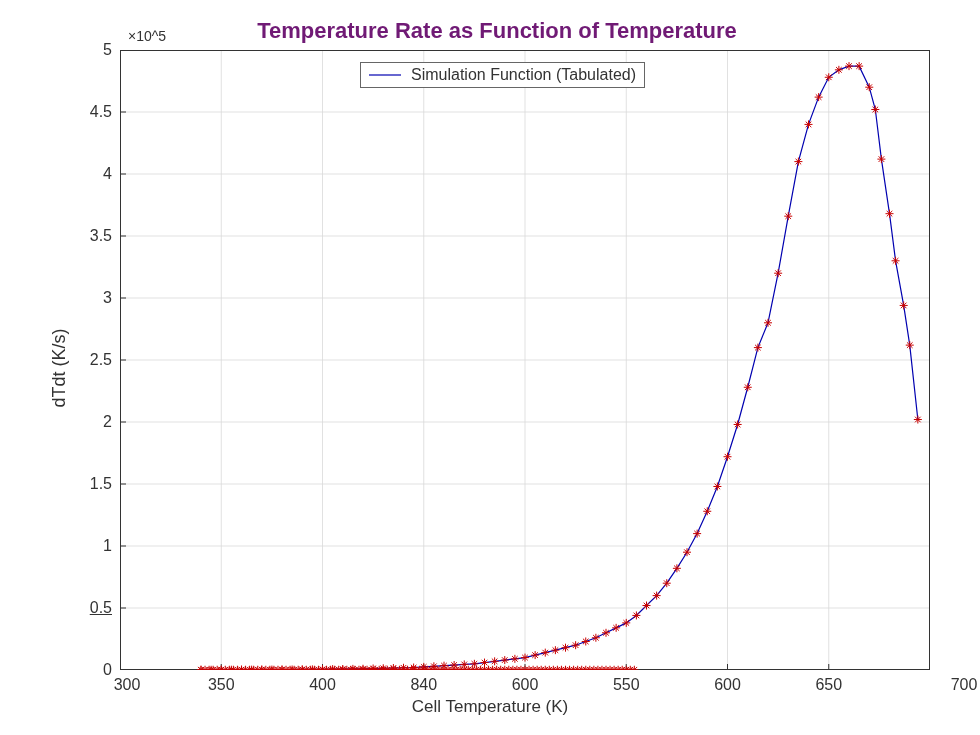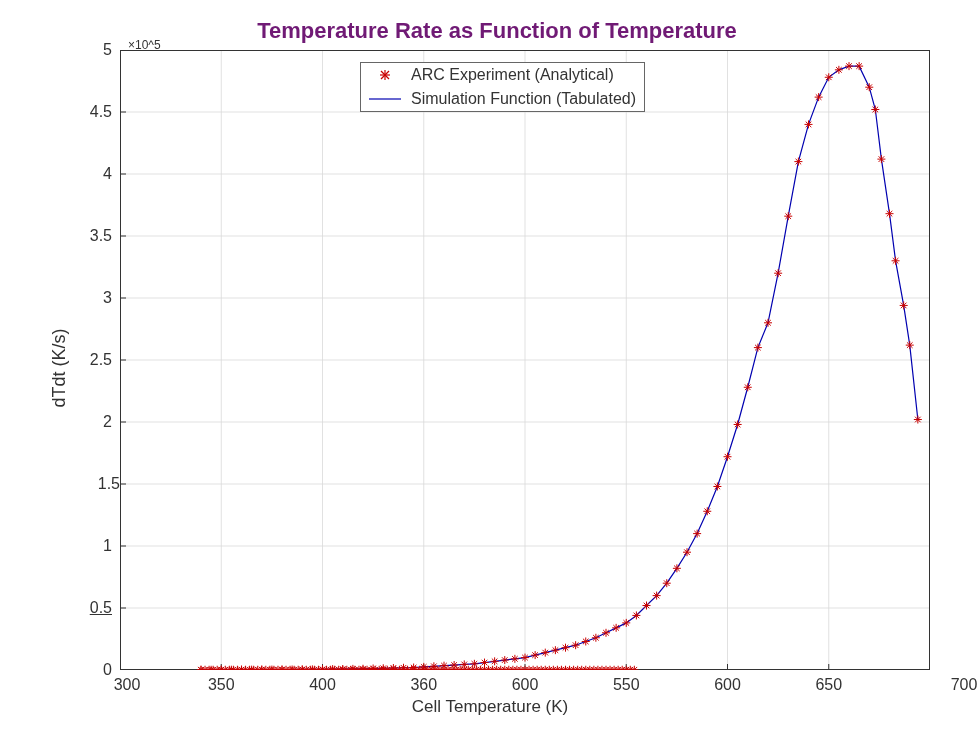--- a/index.html
+++ b/index.html
@@ -23,23 +23,22 @@
     width: 100%;
     text-align: center;
     font-weight: bold;
     font-size: 22px;
     color: #701a75;
     padding-left: 7px;
   }
   .exp-label {
     position: absolute;
     top: 28px;
-    font-size: 12px;
+    font-size: 14px;
     color: #333;
-    margin-top: 10px;
   }
   .ylabel {
     position: absolute;
     left: 20px;
     top: 50%;
     transform: translateY(-50%) rotate(-90deg);
     transform-origin: center;
     font-size: 18px;
     color: #333;
   }
@@ -1245,58 +1244,45 @@
         </g>
       </svg>
   </div>
 
   <div class="exp-label" style="left:128px;">×10^5</div>
 
   <div id="x-tick-labels">
       <div class="tick-label-x" style="left: 120px; top: 676px; margin-left: 7px;">300</div>
       <div class="tick-label-x" style="left: 221.25px; top: 676px;">350</div>
       <div class="tick-label-x" style="left: 322.5px; top: 676px;">400</div>
-      <div class="tick-label-x" style="left: 423.75px; top: 676px;">360</div>
+      <div class="tick-label-x" style="left: 423.75px; top: 676px;">840</div>
       <div class="tick-label-x" style="left: 525px; top: 676px;">600</div>
       <div class="tick-label-x" style="left: 626.25px; top: 676px;">550</div>
       <div class="tick-label-x" style="left: 727.5px; top: 676px;">600</div>
       <div class="tick-label-x" style="left: 828.75px; top: 676px;">650</div>
       <div class="tick-label-x" style="left: 930px; top: 676px; margin-left: 34px;">700</div>
     </div>
   <div id="y-tick-labels">
       <div class="tick-label-y" style="left: 72px; top: 670px;">0</div>
       <div class="tick-label-y" style="left: 72px; top: 608px; text-decoration: underline;">0.5</div>
       <div class="tick-label-y" style="left: 72px; top: 546px;">1</div>
-      <div class="tick-label-y" style="left: 80px; top: 484px;">1.5</div>
+      <div class="tick-label-y" style="left: 72px; top: 484px;">1.5</div>
       <div class="tick-label-y" style="left: 72px; top: 422px;">2</div>
       <div class="tick-label-y" style="left: 72px; top: 360px;">2.5</div>
       <div class="tick-label-y" style="left: 72px; top: 298px;">3</div>
       <div class="tick-label-y" style="left: 72px; top: 236px;">3.5</div>
       <div class="tick-label-y" style="left: 72px; top: 174px;">4</div>
       <div class="tick-label-y" style="left: 72px; top: 112px;">4.5</div>
       <div class="tick-label-y" style="left: 72px; top: 50px;">5</div>
     </div>
 
   <div class="legend" id="legend" style="left:360px; top:62px;">
     <div class="legend-row">
       <span class="legend-swatch">
         <svg width="36" height="16">
-            <g transform="translate(18,8)">
-          <line x1="-5" y1="0" x2="5" y2="0" stroke="#c80000" stroke-width="1.2"></line>
-          <line x1="0" y1="-5" x2="0" y2="5" stroke="#c80000" stroke-width="1.2"></line>
-          <line x1="-4" y1="-4" x2="4" y2="4" stroke="#c80000" stroke-width="1.2"></line>
-          <line x1="-4" y1="4" x2="4" y2="-4" stroke="#c80000" stroke-width="1.2"></line>
-        </g>
-          </svg>
-      </span>
-      <span>ARC Experiment (Analytical)</span>
-    </div>
-    <div class="legend-row">
-      <span class="legend-swatch">
-        <svg width="36" height="16">
             <line x1="2" y1="8" x2="34" y2="8" stroke="#0000b0" stroke-width="1.2"></line>
           </svg>
       </span>
       <span>Simulation Function (Tabulated)</span>
     </div>
   </div>
 
 </div>
 
 </body></html>

